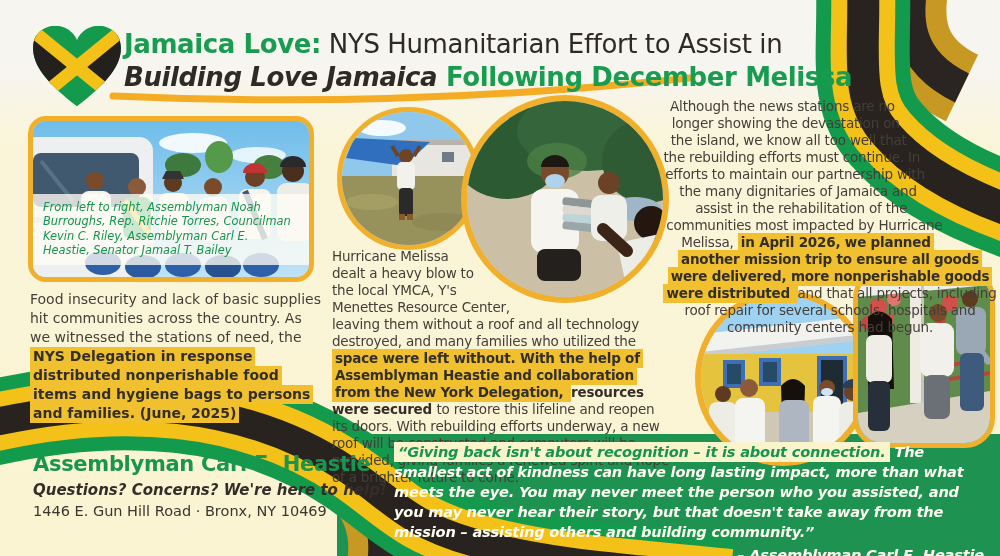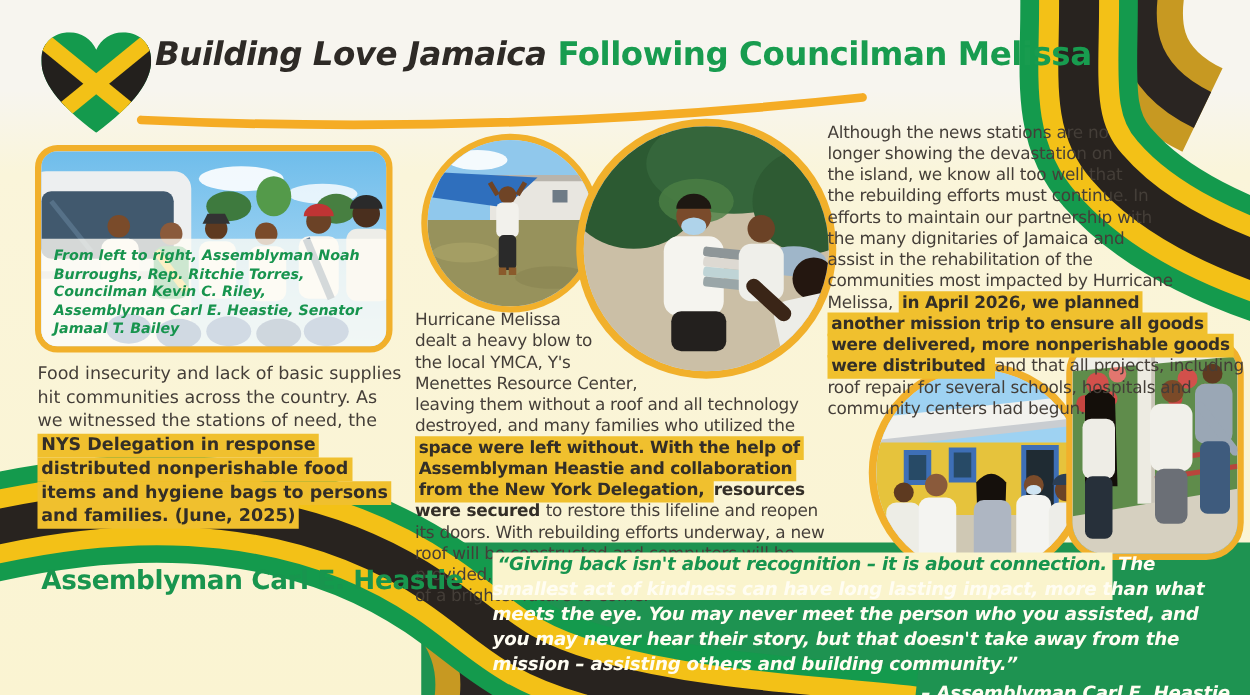--- a/index.html
+++ b/index.html
@@ -15,41 +15,41 @@
   .title{left:124px;top:28px;width:760px;z-index:4;line-height:33px;font-size:26px;letter-spacing:-0.4px;}
   .t-green{color:#189C4F;font-weight:bold;}
   .t-black{color:#2E2A26;font-weight:500;}
   .t2-black{color:#2E2A26;font-weight:bold;font-style:italic;}
   .t2-green{color:#189C4F;font-weight:600;}
   .deco{left:0;top:0;z-index:3;pointer-events:none;}
   .under{z-index:0;}
   
   .photo{box-sizing:border-box;overflow:hidden;background:#cde;z-index:2;}
   .card-left{left:28px;top:116px;width:286px;height:166px;border:5px solid #F1B02B;border-radius:18px;}
-  .caption{position:absolute;left:0;right:0;bottom:0;background:rgba(255,253,245,0.78);
-    padding:6px 18px 7px 10px;color:#17944E;font-style:italic;font-weight:bold;
+  .caption{position:absolute;left:0;right:0;bottom:12px;background:rgba(255,253,245,0.78);
+    padding:6px 18px 7px 10px;color:#17944E;font-style:italic;font-weight:normal;
     font-size:11.4px;line-height:14.6px;}
   .circ-sm{left:337px;top:107px;width:143px;height:143px;border:5px solid #F1B02B;border-radius:50%;}
   .circ-lg{left:461px;top:95px;width:208px;height:208px;border:6px solid #F1B02B;border-radius:50%;}
   .circ-rt{left:695px;top:290px;width:176px;height:176px;border:6px solid #F1B02B;border-radius:50%;}
   .rect-rt{left:853px;top:268px;width:142px;height:180px;border:5px solid #F1B02B;border-radius:30px;}
   
   .para{color:#443E38;z-index:4;}
   .p-left{left:30px;top:290px;width:294px;font-size:14px;line-height:19px;}
   .p-mid{left:332px;top:248px;width:338px;font-size:13.5px;line-height:17px;letter-spacing:-0.2px;}
-  .p-right{left:662px;top:98px;width:336px;font-size:13.5px;line-height:17px;letter-spacing:-0.2px;}
+  .p-right{left:662px;top:98px;width:336px;font-size:13.5px;line-height:17px;letter-spacing:-0.2px;text-align:center;}
   .hl{background:#F0C02E;padding:1px 3px 2px 3px;-webkit-box-decoration-break:clone;box-decoration-break:clone;}
   .b{font-weight:bold;color:#332E27;}
   .spacer-circ{float:right;width:216px;height:58px;shape-outside:circle(110px at 111px -49px);}
   .spacer-rib{float:right;width:100px;height:150px;shape-outside:polygon(5% 0,100% 0,100% 100%,60% 100%);}
   
   .quote-panel{left:337px;top:434px;width:663px;height:122px;background:#1E9351;z-index:1;}
   .quote{left:394px;top:442px;width:596px;z-index:4;color:#FFFDF2;font-style:italic;font-weight:bold;
     font-size:14.6px;line-height:20px;letter-spacing:-0.2px;}
-  .q-hl{background:#FAF4CD;color:#17944E;padding:1px 4px 20px 4px;
+  .q-hl{background:#FAF4CD;color:#17944E;padding:1px 4px 2px 4px;
     -webkit-box-decoration-break:clone;box-decoration-break:clone;}
   .q-attr{text-align:right;margin-top:3px;padding-right:6px;}
   
   .contact{left:33px;top:452px;z-index:4;}
   .c-name{color:#18954E;font-weight:bold;font-size:21px;letter-spacing:-0.3px;margin-bottom:5px;}
   .c-tag{color:#332E29;font-weight:bold;font-style:italic;font-size:15px;margin-bottom:3px;}
   .c-line{color:#3C3630;font-size:14.5px;line-height:18px;}
 </style>
 </head>
 <body>
@@ -69,21 +69,22 @@
     <g clip-path="url(#heartclip)">
       <rect x="0" y="0" width="100" height="92" fill="#149A4D"></rect>
       <polygon points="0,6 44,46 0,86" fill="#23201D"></polygon>
       <polygon points="100,6 56,46 100,86" fill="#23201D"></polygon>
       <path d="M-4,2 L104,90" stroke="#F3C117" stroke-width="14"></path>
       <path d="M104,2 L-4,90" stroke="#F3C117" stroke-width="14"></path>
     </g>
   </svg>
 
   <div class="abs title">
-    <div><span class="t2-black">Building Love Jamaica</span><span class="t2-green"> Following Councilman Melissa</span></div>
+    <div><span class="t-green">Jamaica Love:</span><span class="t-black"> NYS Humanitarian Effort to Assist in</span></div>
+    <div><span class="t2-black">Building Love Jamaica</span><span class="t2-green"> Following December Melissa</span></div>
   </div>
 
   <div class="abs quote-panel"></div>
 
   <div class="abs photo card-left">
     <svg width="276" height="156" viewBox="0 0 276 156" preserveAspectRatio="none">
       <defs>
           <linearGradient id="sky1" x1="0" y1="0" x2="0" y2="1">
         <stop offset="0" stop-color="#6FBDEB"></stop>
             <stop offset="1" stop-color="#BFE2F7"></stop>
@@ -241,20 +242,22 @@
     <span>Although the news stations are no longer showing the devastation on the island, we know all too well that the rebuilding efforts must continue. In efforts to maintain our partnership with the many dignitaries of Jamaica and assist in the rehabilitation of the communities most impacted by Hurricane Melissa, </span><span class="hl b">in April 2026, we planned another mission trip to ensure all goods were delivered, more nonperishable goods were distributed </span><span>and that all projects, including roof repair for several schools, hospitals and community centers had begun.</span>
   </div>
 
   <div class="abs quote">
     <span class="q-hl">“Giving back isn't about recognition – it is about connection.</span><span> The smallest act of kindness can have long lasting impact, more than what meets the eye. You may never meet the person who you assisted, and you may never hear their story, but that doesn't take away from the mission – assisting others and building community.”</span>
     <div class="q-attr">– Assemblyman Carl E. Heastie</div>
   </div>
 
   <div class="abs contact">
     <div class="c-name">Assemblyman Carl E. Heastie</div>
+    <div class="c-tag">Questions? Concerns? We're here to help!</div>
+    <div class="c-line">1446 E. Gun Hill Road · Bronx, NY 10469</div>
   </div>
 
   <svg class="abs deco" width="1000" height="556" viewBox="0 0 1000 556">
     <g>
       <path d="M918,-40 C900,20 908,62 962,88" fill="none" stroke="#C79922" stroke-width="74"></path>
       <path d="M918,-40 C900,20 908,62 962,88" fill="none" stroke="#2A2522" stroke-width="32"></path>
       <path d="M862,-40 C868,42 850,95 886,134 C922,176 984,204 1045,222" fill="none" stroke="#149A4D" stroke-width="94"></path>
       <path d="M862,-40 C868,42 850,95 886,134 C922,176 984,204 1045,222" fill="none" stroke="#F3C117" stroke-width="64"></path>
       <path d="M862,-40 C868,42 850,95 886,134 C922,176 984,204 1045,222" fill="none" stroke="#28231F" stroke-width="32"></path>
     </g>

